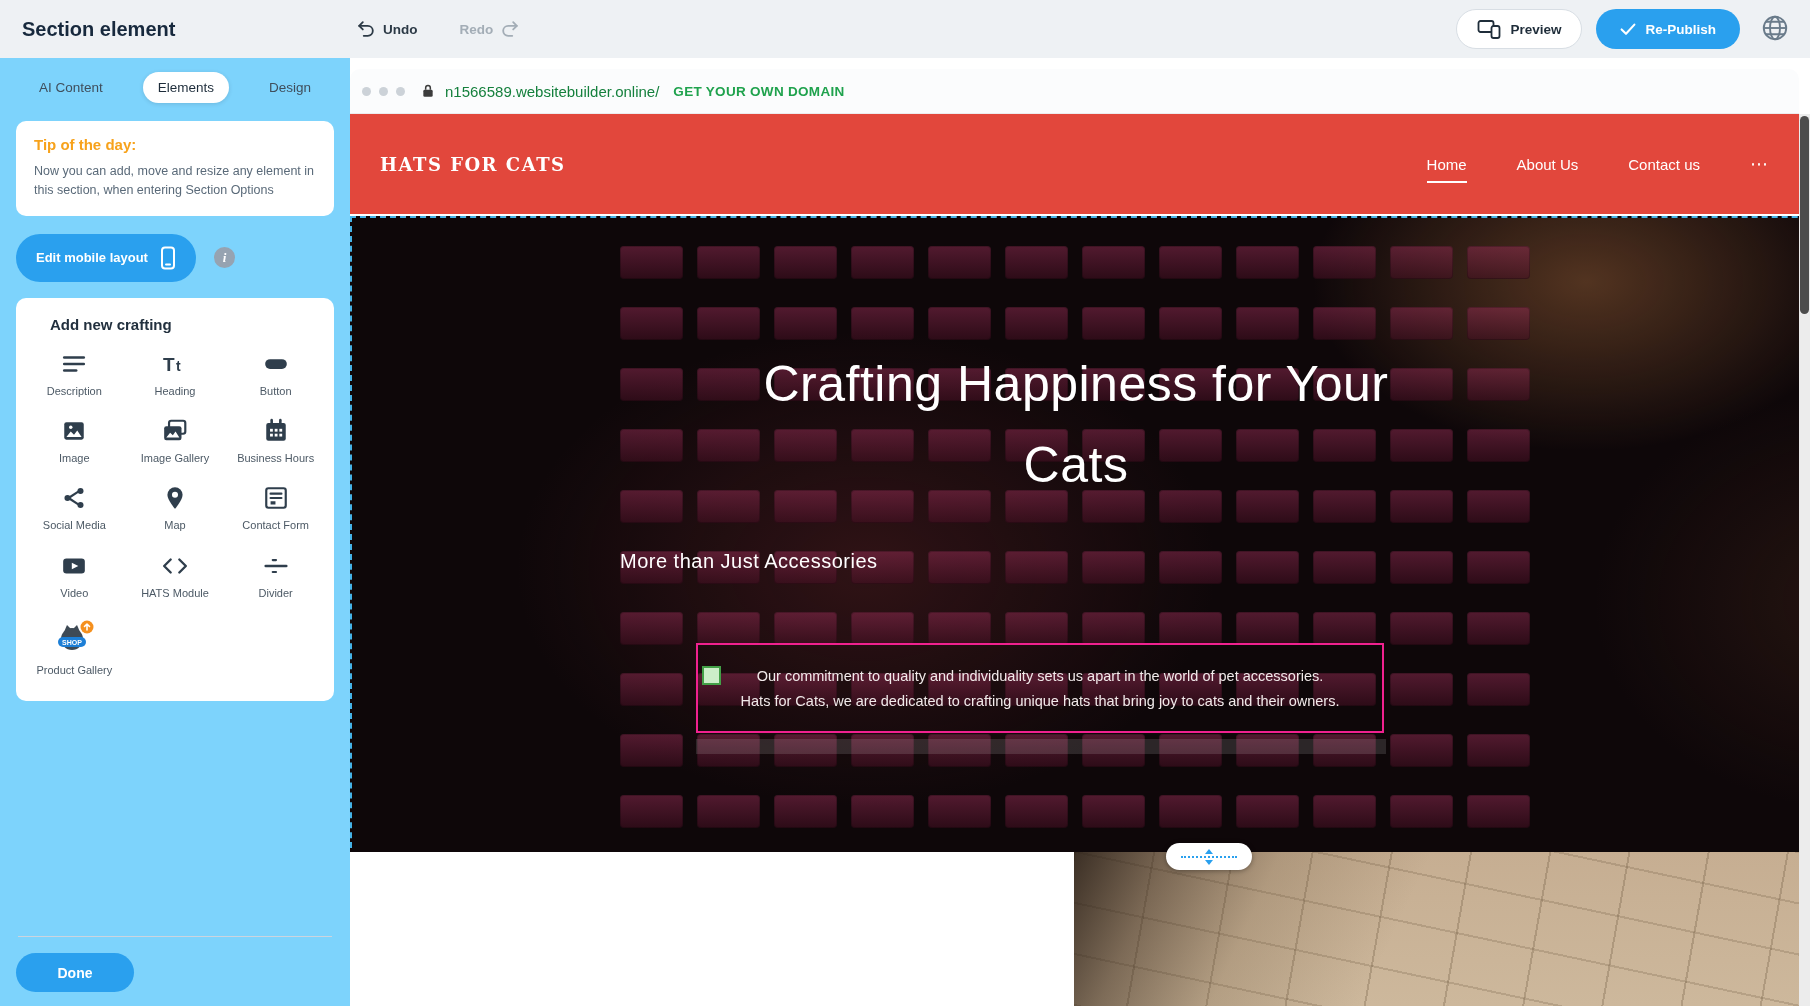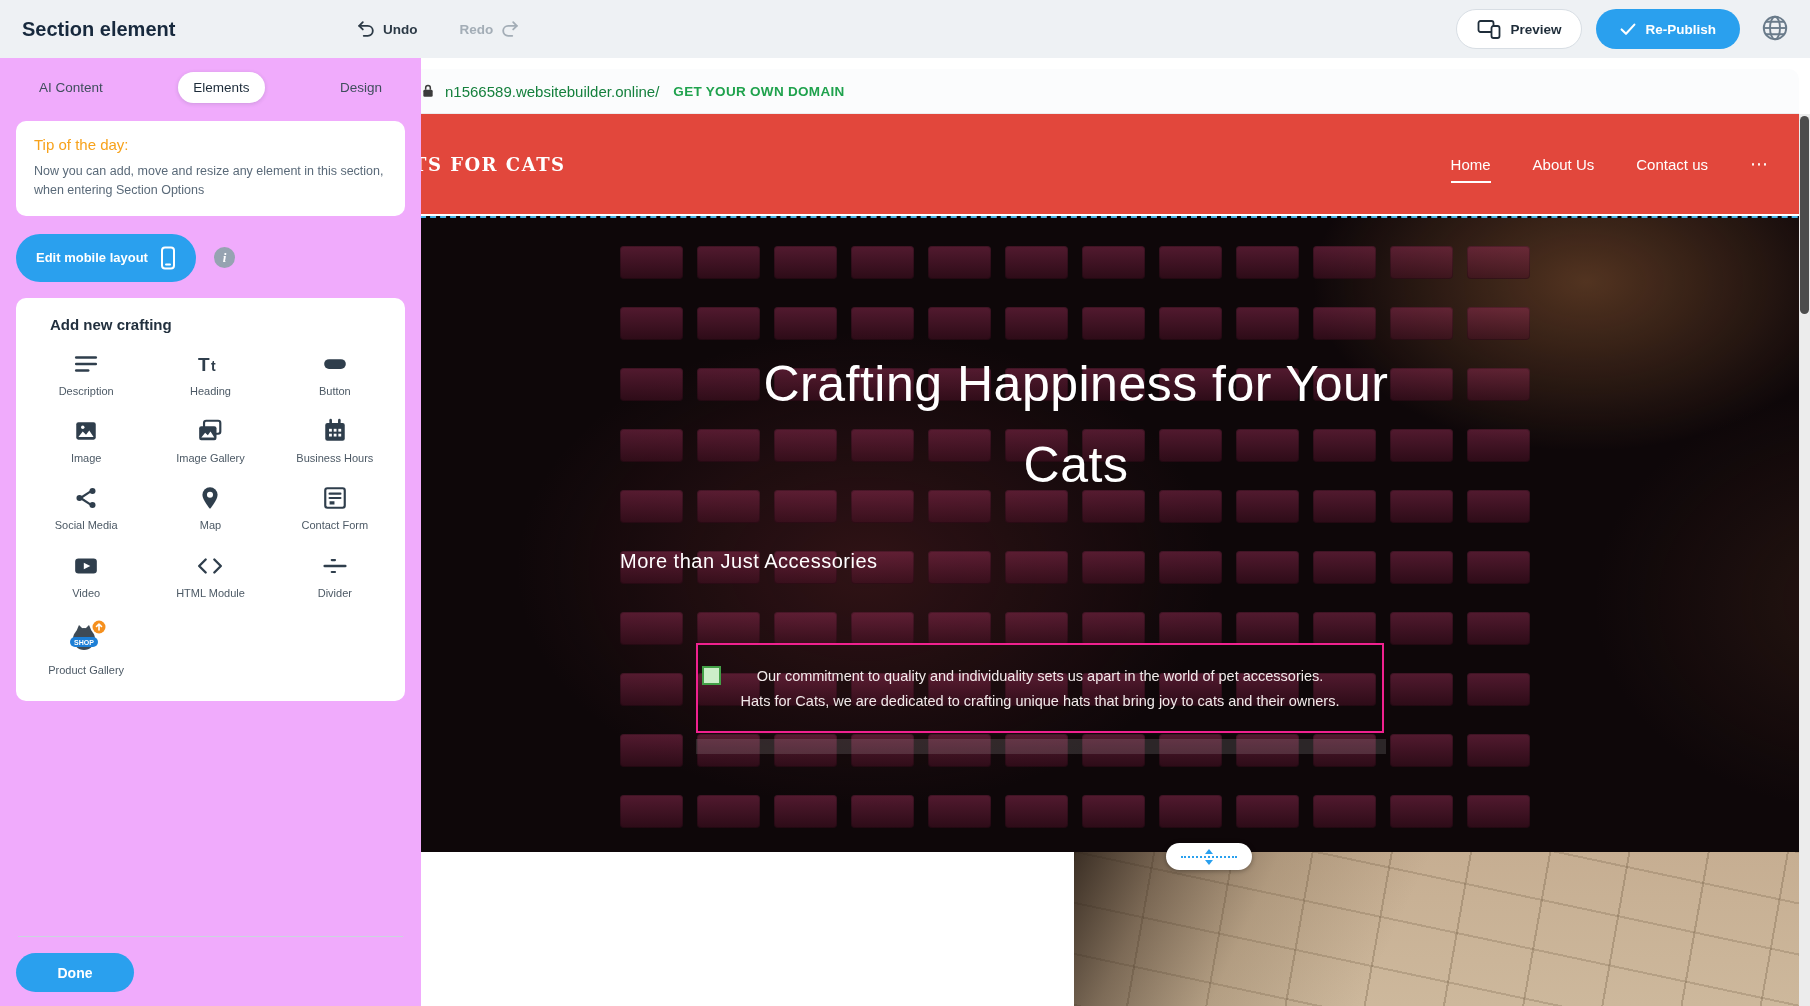--- a/index.html
+++ b/index.html
@@ -18,27 +18,27 @@
     font-family:inherit;font-size:13.5px;font-weight:700;color:#2c3a46;}
   .tb-btn.redo{color:#a3adb6;margin-left:30px;}
   .tb-spacer{flex:1;}
   .pill{height:40px;border-radius:20px;display:flex;align-items:center;gap:9px;
     padding:0 20px;font-family:inherit;font-size:13.5px;font-weight:700;cursor:pointer;}
   .pill.preview{background:#fff;border:1px solid #d8dee4;color:#1f2d3a;}
   .pill.republish{background:var(--accent);border:none;color:#fff;margin-left:14px;padding:0 24px;}
   .globe-btn{margin-left:18px;margin-right:4px;background:none;border:none;cursor:pointer;padding:2px;}
 
   
-  .sidebar{position:absolute;top:58px;left:0;width:421px;bottom:0;background:#f0abfc;
+  .sidebar{position:absolute;top:58px;left:0;width:350px;bottom:0;background:#7dd3fc;
     display:flex;flex-direction:column;z-index:10;}
   .tabs{display:flex;justify-content:space-between;align-items:center;padding:14px 24px 6px;}
   .tab{font-size:13.5px;color:#3f4e5c;padding:8px 15px;border-radius:17px;cursor:pointer;white-space:nowrap;}
   .tab.active{background:#fff;box-shadow:0 1px 4px rgba(30,50,70,.16);color:#1d2c3a;}
   .tip-card{background:#fff;border-radius:10px;margin:12px 16px 0;padding:15px 18px;}
-  .tip-title{color:var(--tip-orange);font-size:15px;font-weight:400;margin:0 0 9px;}
+  .tip-title{color:var(--tip-orange);font-size:15px;font-weight:700;margin:0 0 9px;}
   .tip-body{font-size:12.5px;color:#5a6a79;line-height:1.55;margin:0;}
   .mobile-row{display:flex;align-items:center;gap:18px;margin:18px 16px 0;}
   .edit-mobile{height:48px;border-radius:26px;background:var(--accent);color:#fff;border:none;
     font-family:inherit;font-weight:700;font-size:13px;display:flex;align-items:center;gap:12px;
     padding:0 20px;cursor:pointer;}
   .info-dot{width:21px;height:21px;border-radius:50%;background:#96a3b1;color:#fff;
     font:italic 700 13px "Liberation Serif",serif;display:flex;align-items:center;justify-content:center;cursor:pointer;}
   .panel{background:#fff;border-radius:10px;margin:16px 16px 0;padding:18px 8px 24px;}
   .panel-head{font-size:15px;font-weight:700;color:#22303e;margin:0 0 18px 26px;}
   .elem-grid{display:grid;grid-template-columns:repeat(3,1fr);row-gap:20px;}
@@ -59,21 +59,21 @@
   .dot{width:9px;height:9px;border-radius:50%;background:#ccd2d8;}
   .url{font-size:15px;color:#15803d;margin-left:10px;}
   .domain{font-size:13.5px;font-weight:700;color:var(--domain-green);margin-left:14px;
     letter-spacing:.3px;text-decoration:none;cursor:pointer;}
 
   .site{position:absolute;top:56px;left:0;width:1449px;bottom:0;background:#fff;}
   .site-header{position:absolute;top:0;left:0;right:0;height:100px;background:var(--header-red);
     display:flex;align-items:center;padding:12px 30px;box-sizing:border-box;}
   .logo{color:#fff;font-family:"DejaVu Serif",serif;font-weight:700;font-size:18px;letter-spacing:1.5px;cursor:pointer;}
   .nav{margin-left:auto;display:flex;align-items:center;gap:42px;}
-  .nav-item{color:#fff;font-size:15px;position:relative;cursor:pointer;white-space:nowrap;}
+  .nav-item{color:#fff;font-size:15px;position:relative;cursor:pointer;white-space:nowrap;margin-left:8px;}
   .nav-item.active::after{content:"";position:absolute;left:0;right:0;bottom:-10px;height:2px;background:#fff;}
   .nav-more{font-size:18px;letter-spacing:1px;}
 
   .hero{position:absolute;top:102px;left:0;width:1718px;height:642px;box-sizing:border-box;
     border:2px dashed var(--selection-blue);cursor:pointer;
     background:
       radial-gradient(420px 260px at 72% 10%, rgba(150,95,55,.5), transparent 65%),
       radial-gradient(500px 340px at 30% 55%, rgba(110,40,45,.35), transparent 70%),
       radial-gradient(380px 300px at 88% 60%, rgba(90,50,35,.3), transparent 70%),
       #0e0709;}
@@ -285,21 +285,21 @@
               <path d="M10 9l6 3-6 3z" fill="#fff"></path>
             </svg>
           <span class="lbl">Video</span>
         </div>
 
         <div class="elem">
           <svg width="26" height="26" viewBox="0 0 24 24">
               <path d="M8 6l-6 6 6 6" fill="none" stroke="currentColor" stroke-width="2.2" stroke-linecap="round" stroke-linejoin="round"></path>
               <path d="M16 6l6 6-6 6" fill="none" stroke="currentColor" stroke-width="2.2" stroke-linecap="round" stroke-linejoin="round"></path>
             </svg>
-          <span class="lbl">HTML Module</span>
+          <span class="lbl">HATS Module</span>
         </div>
 
         <div class="elem">
           <svg width="26" height="26" viewBox="0 0 24 24">
               <line x1="2.5" y1="12" x2="21.5" y2="12" stroke="currentColor" stroke-width="2.4" stroke-linecap="round"></line>
               <line x1="9" y1="6.5" x2="15" y2="6.5" stroke="currentColor" stroke-width="2" stroke-linecap="round" stroke-dasharray="3 3"></line>
               <line x1="9" y1="17.5" x2="15" y2="17.5" stroke="currentColor" stroke-width="2" stroke-linecap="round" stroke-dasharray="3 3"></line>
             </svg>
           <span class="lbl">Divider</span>
         </div>

